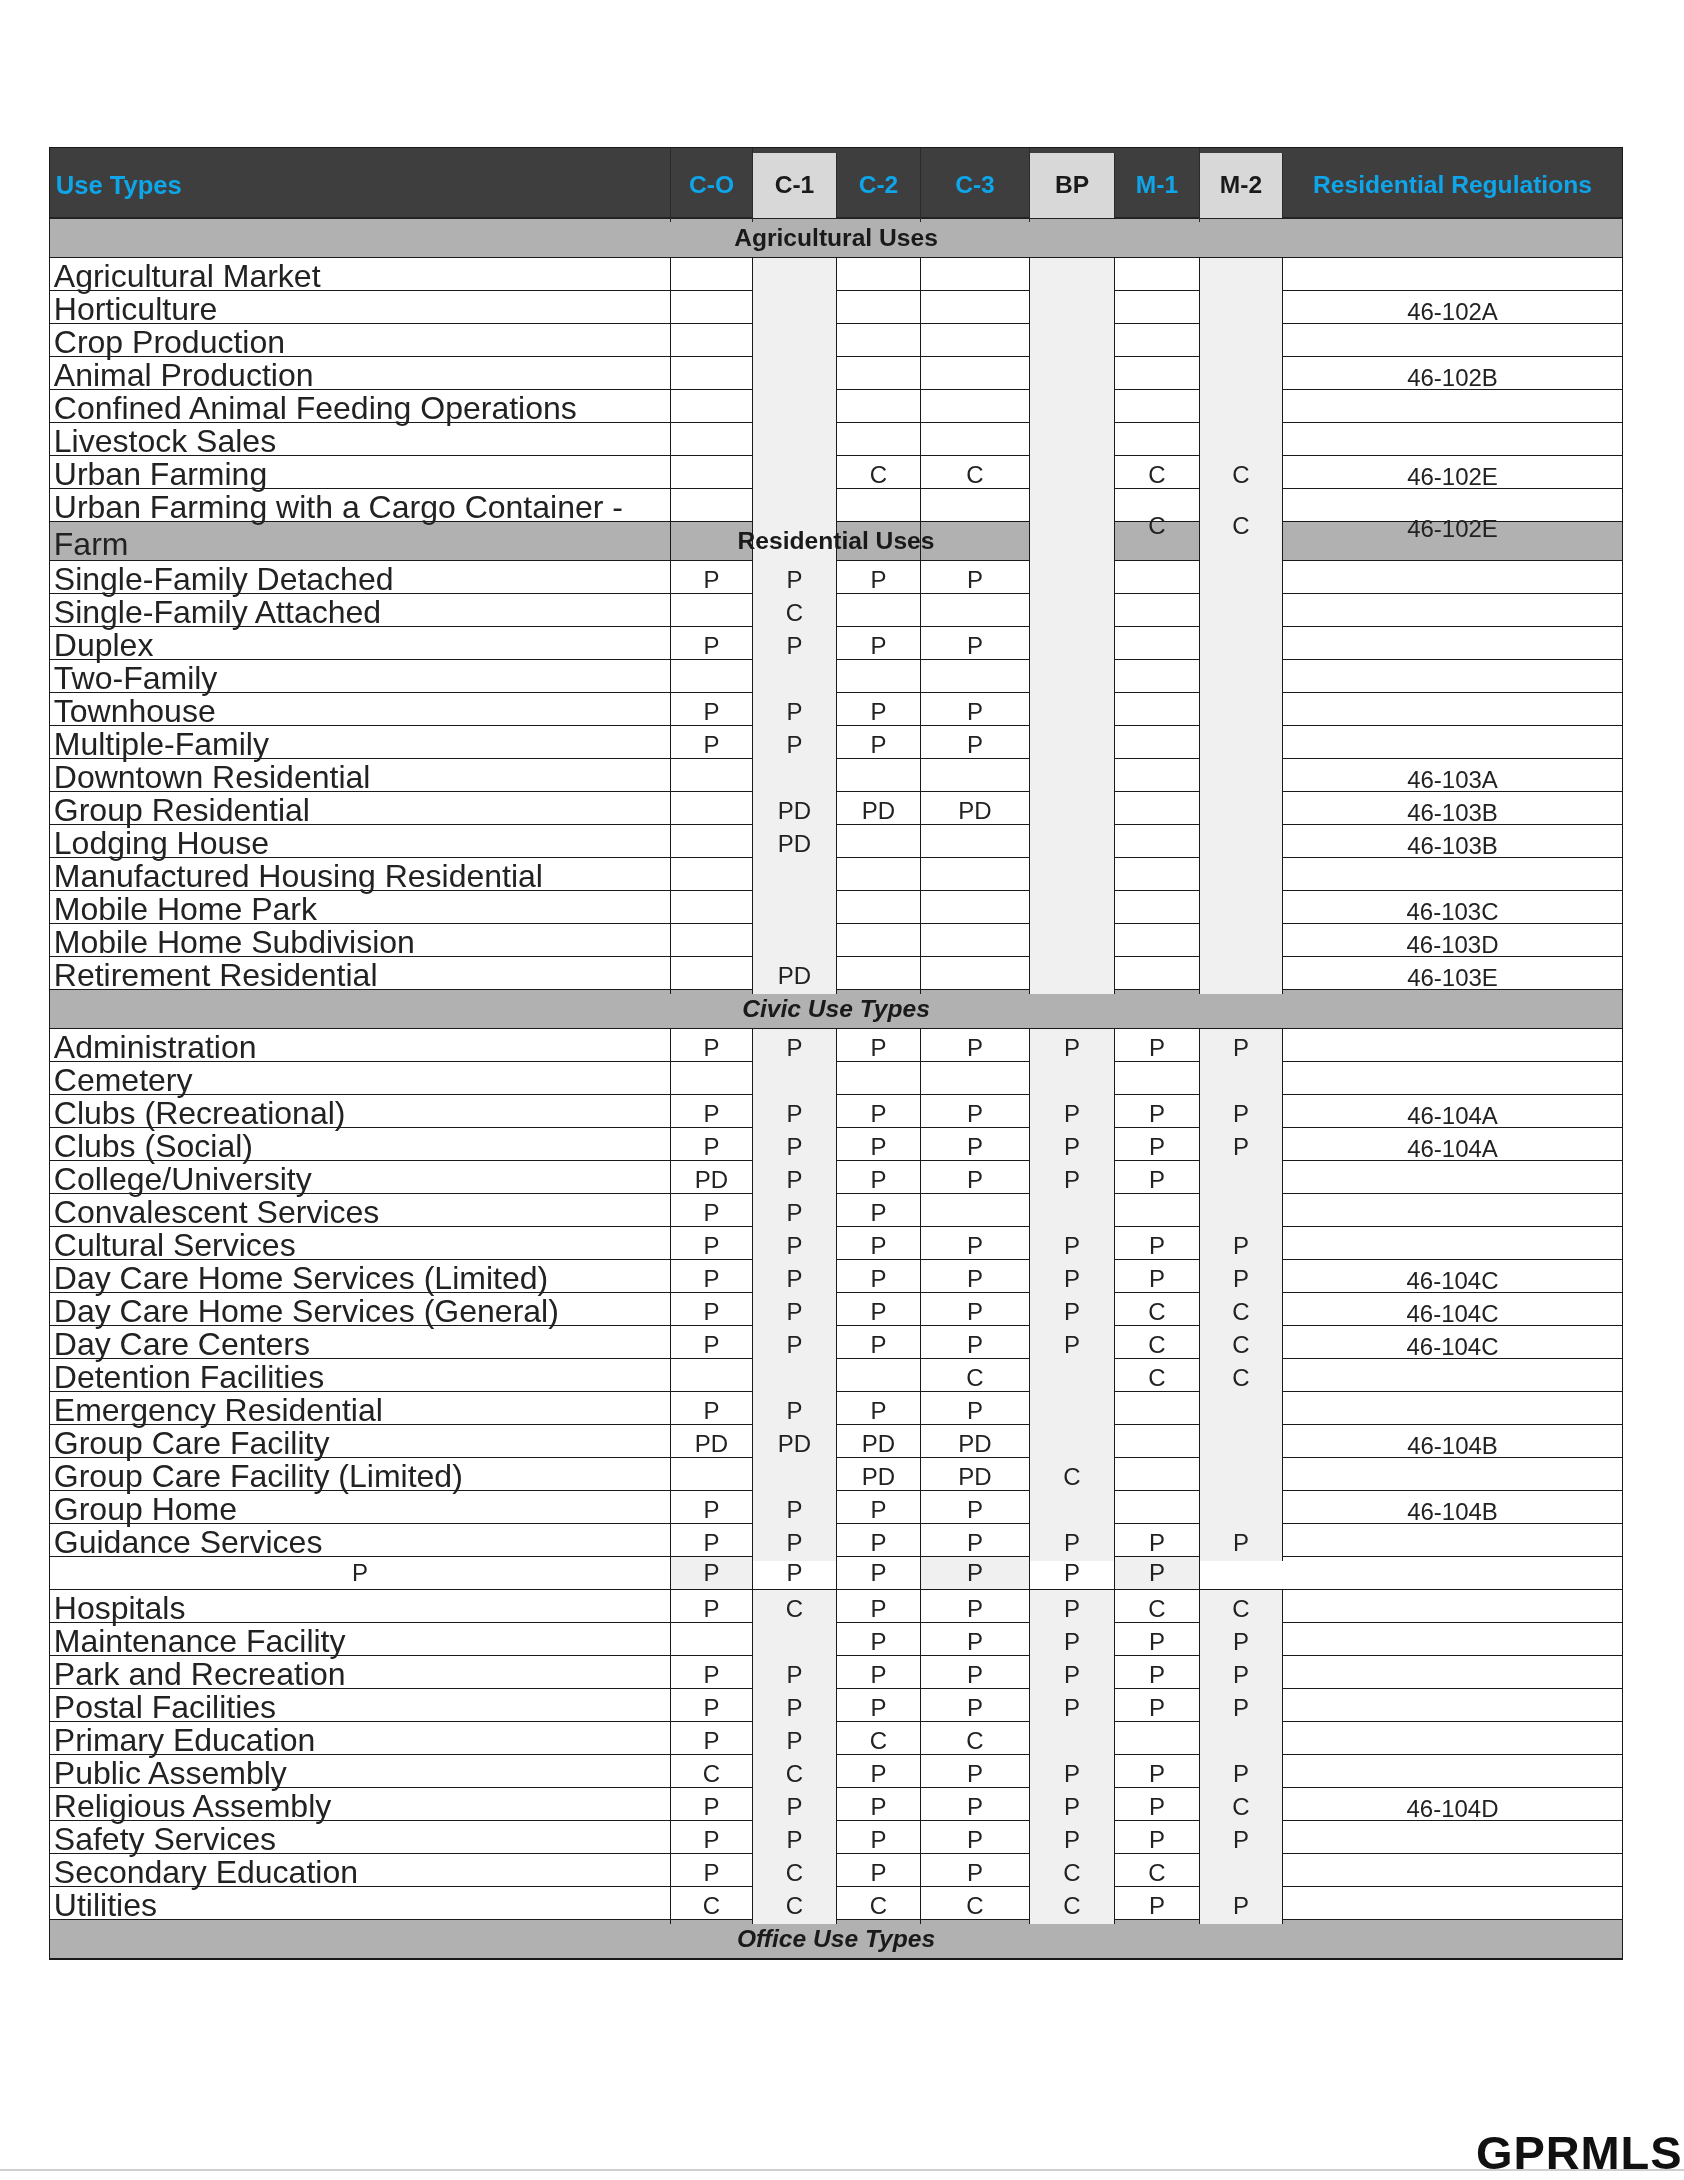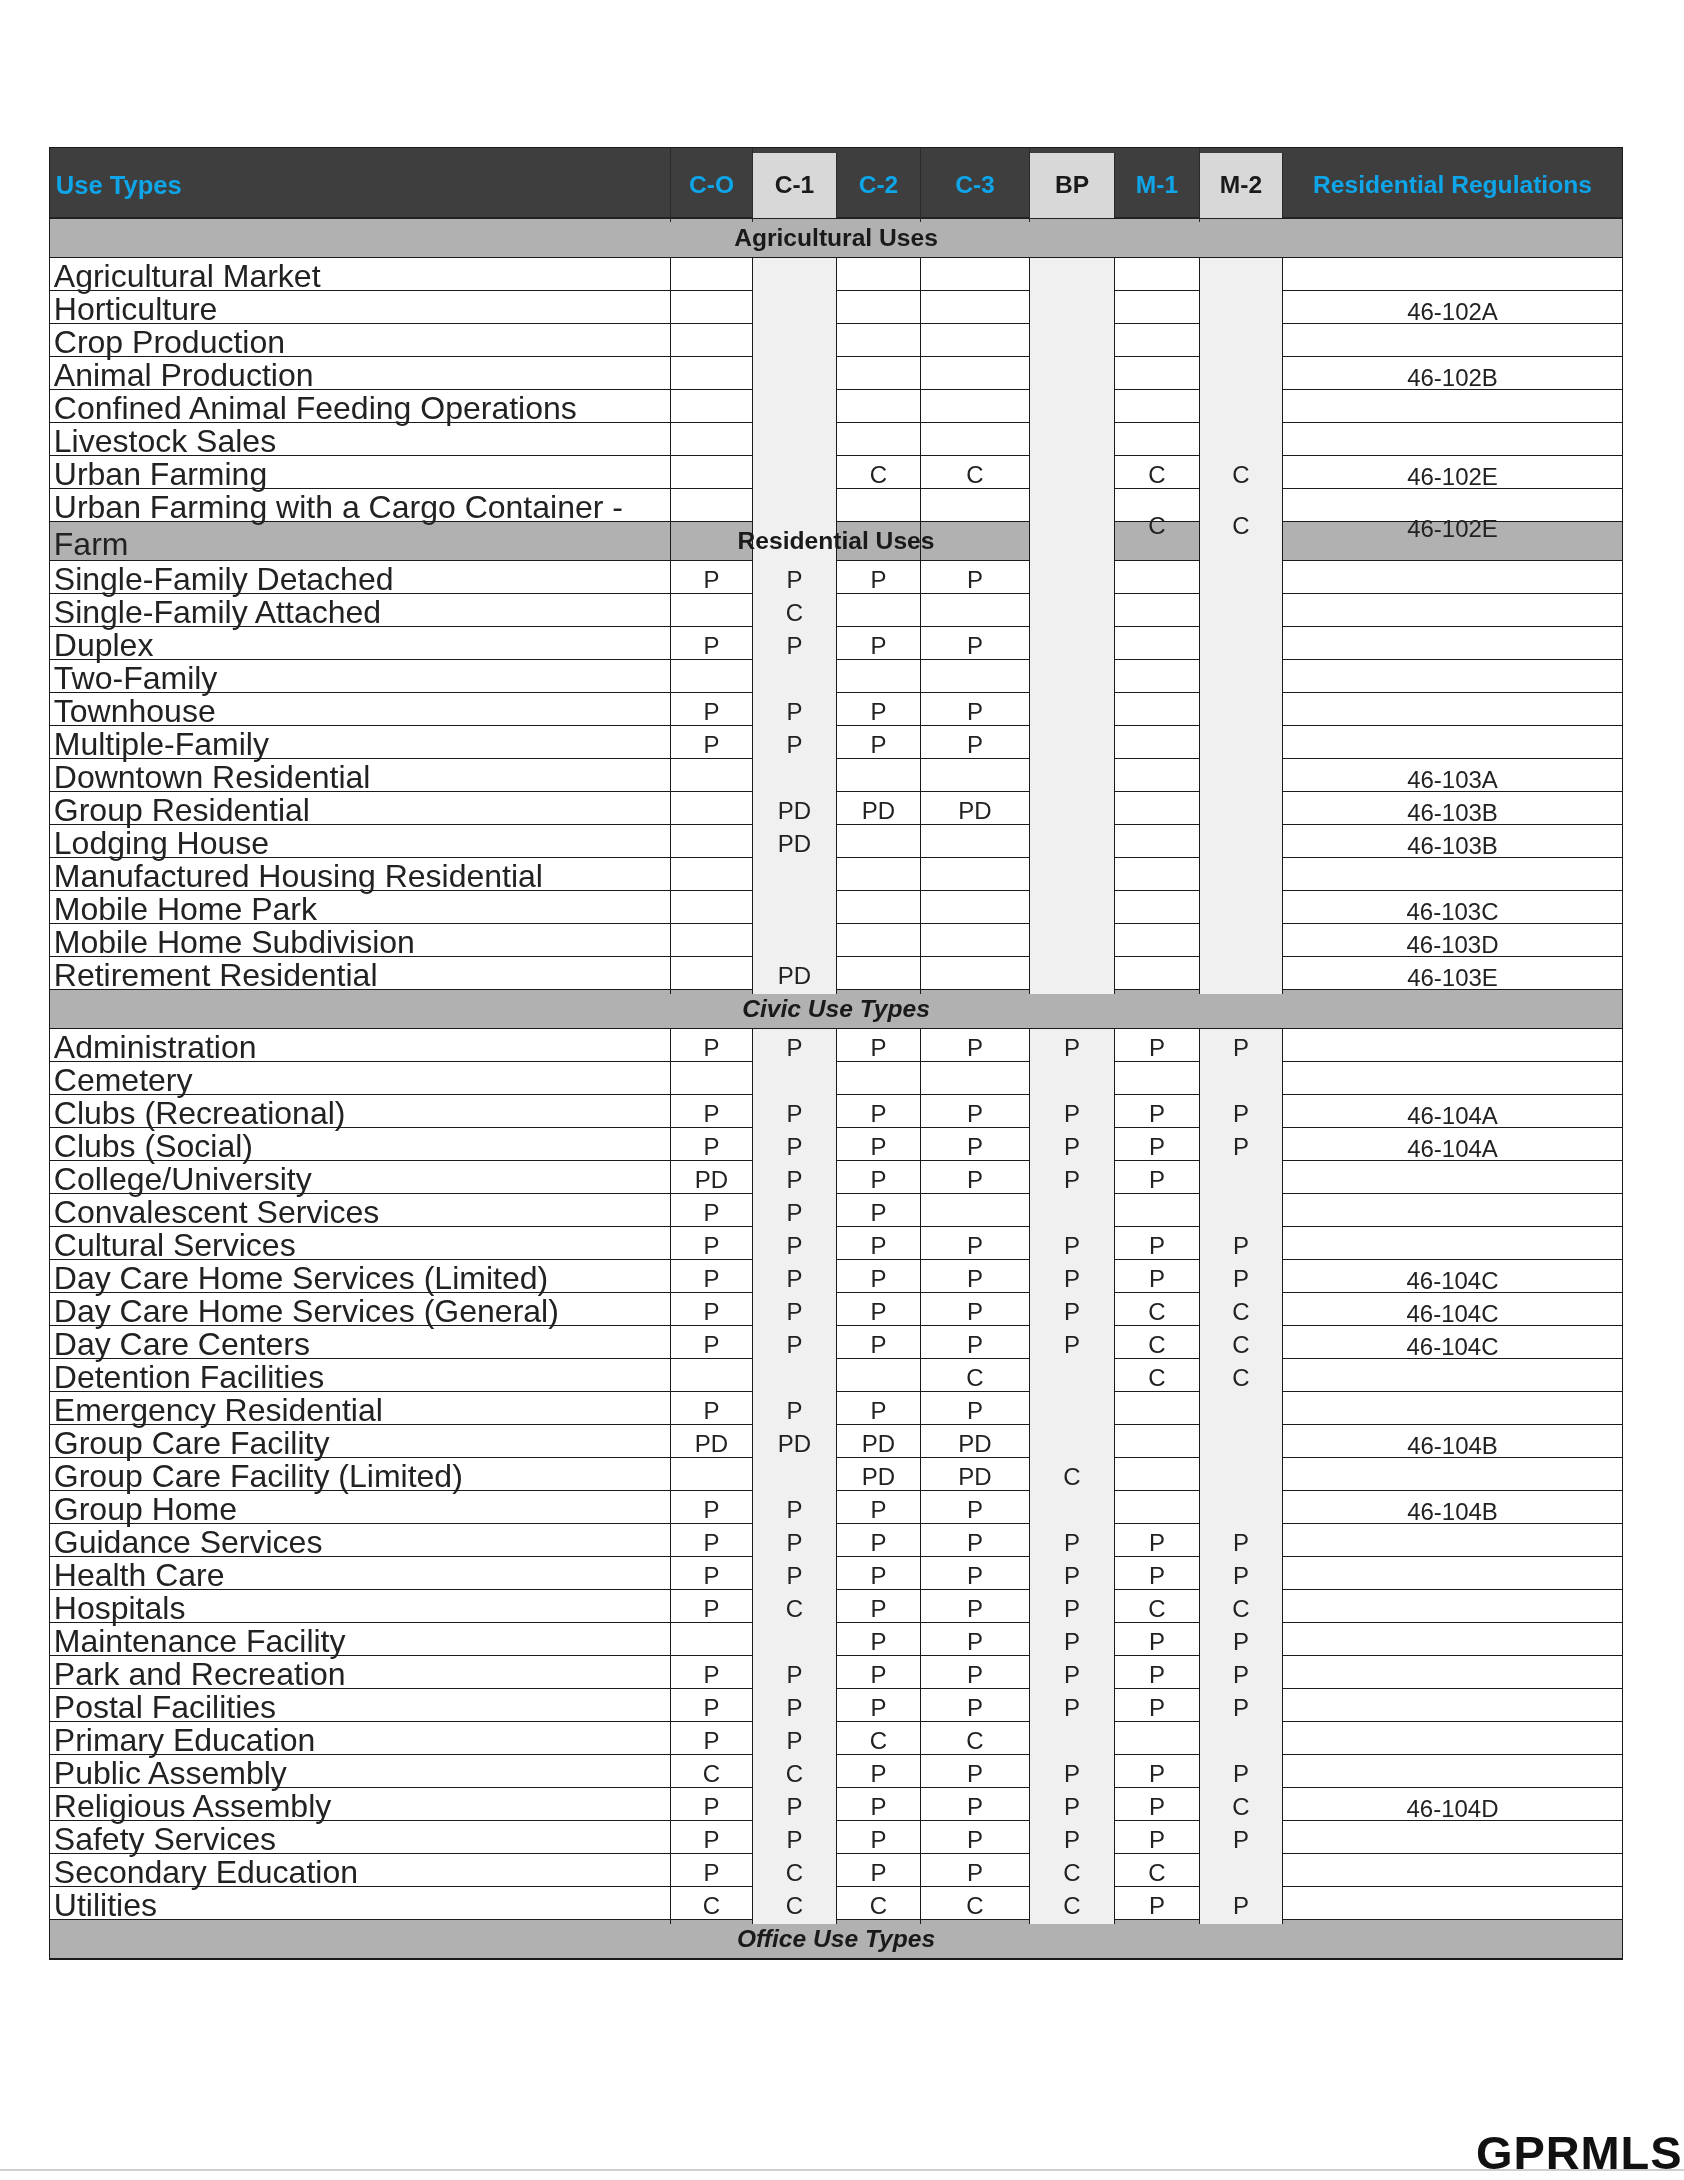--- a/index.html
+++ b/index.html
@@ -443,21 +443,20 @@
           <div>P</div>
           <div class="shade">P</div>
           <div>P</div>
           <div>P</div>
           <div class="shade">P</div>
           <div>P</div>
           <div class="shade">P</div>
           <div class="supp"></div>
         </div>
         <div class="grid row">
-          <div class="name">Health Care</div>
           <div>P</div>
           <div class="shade">P</div>
           <div>P</div>
           <div>P</div>
           <div class="shade">P</div>
           <div>P</div>
           <div class="shade">P</div>
           <div class="supp"></div>
         </div>
         <div class="grid row">

